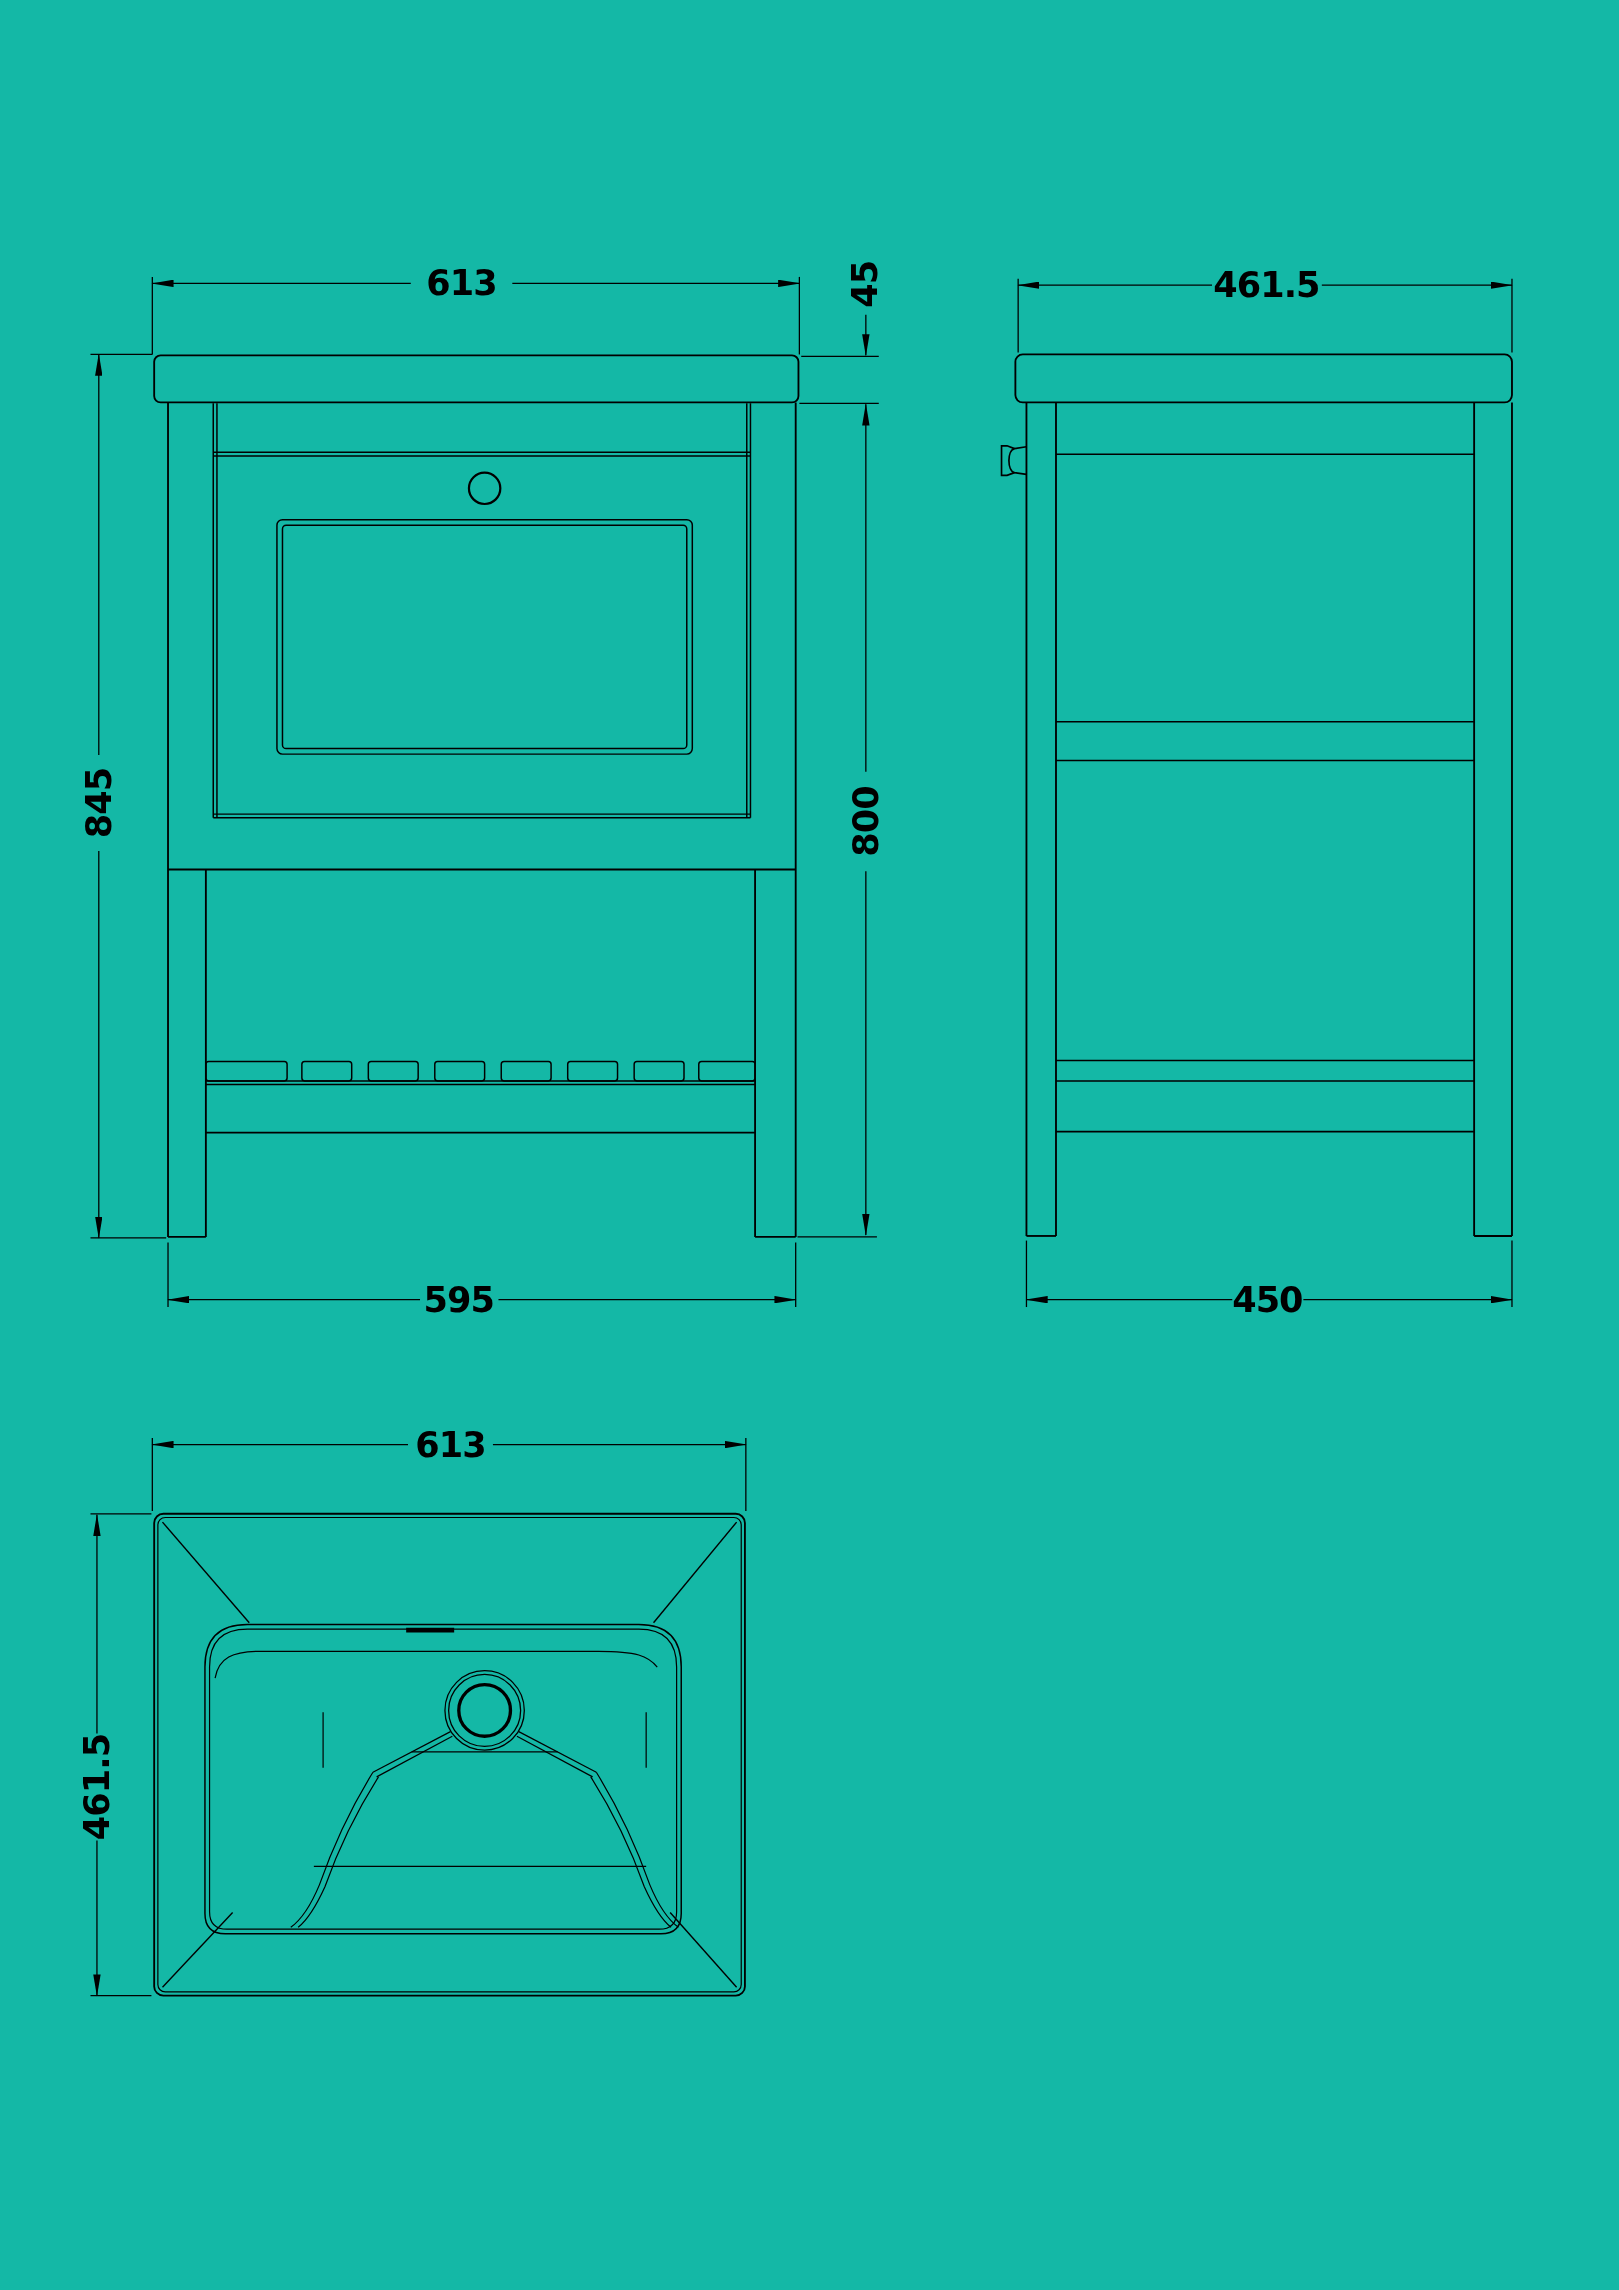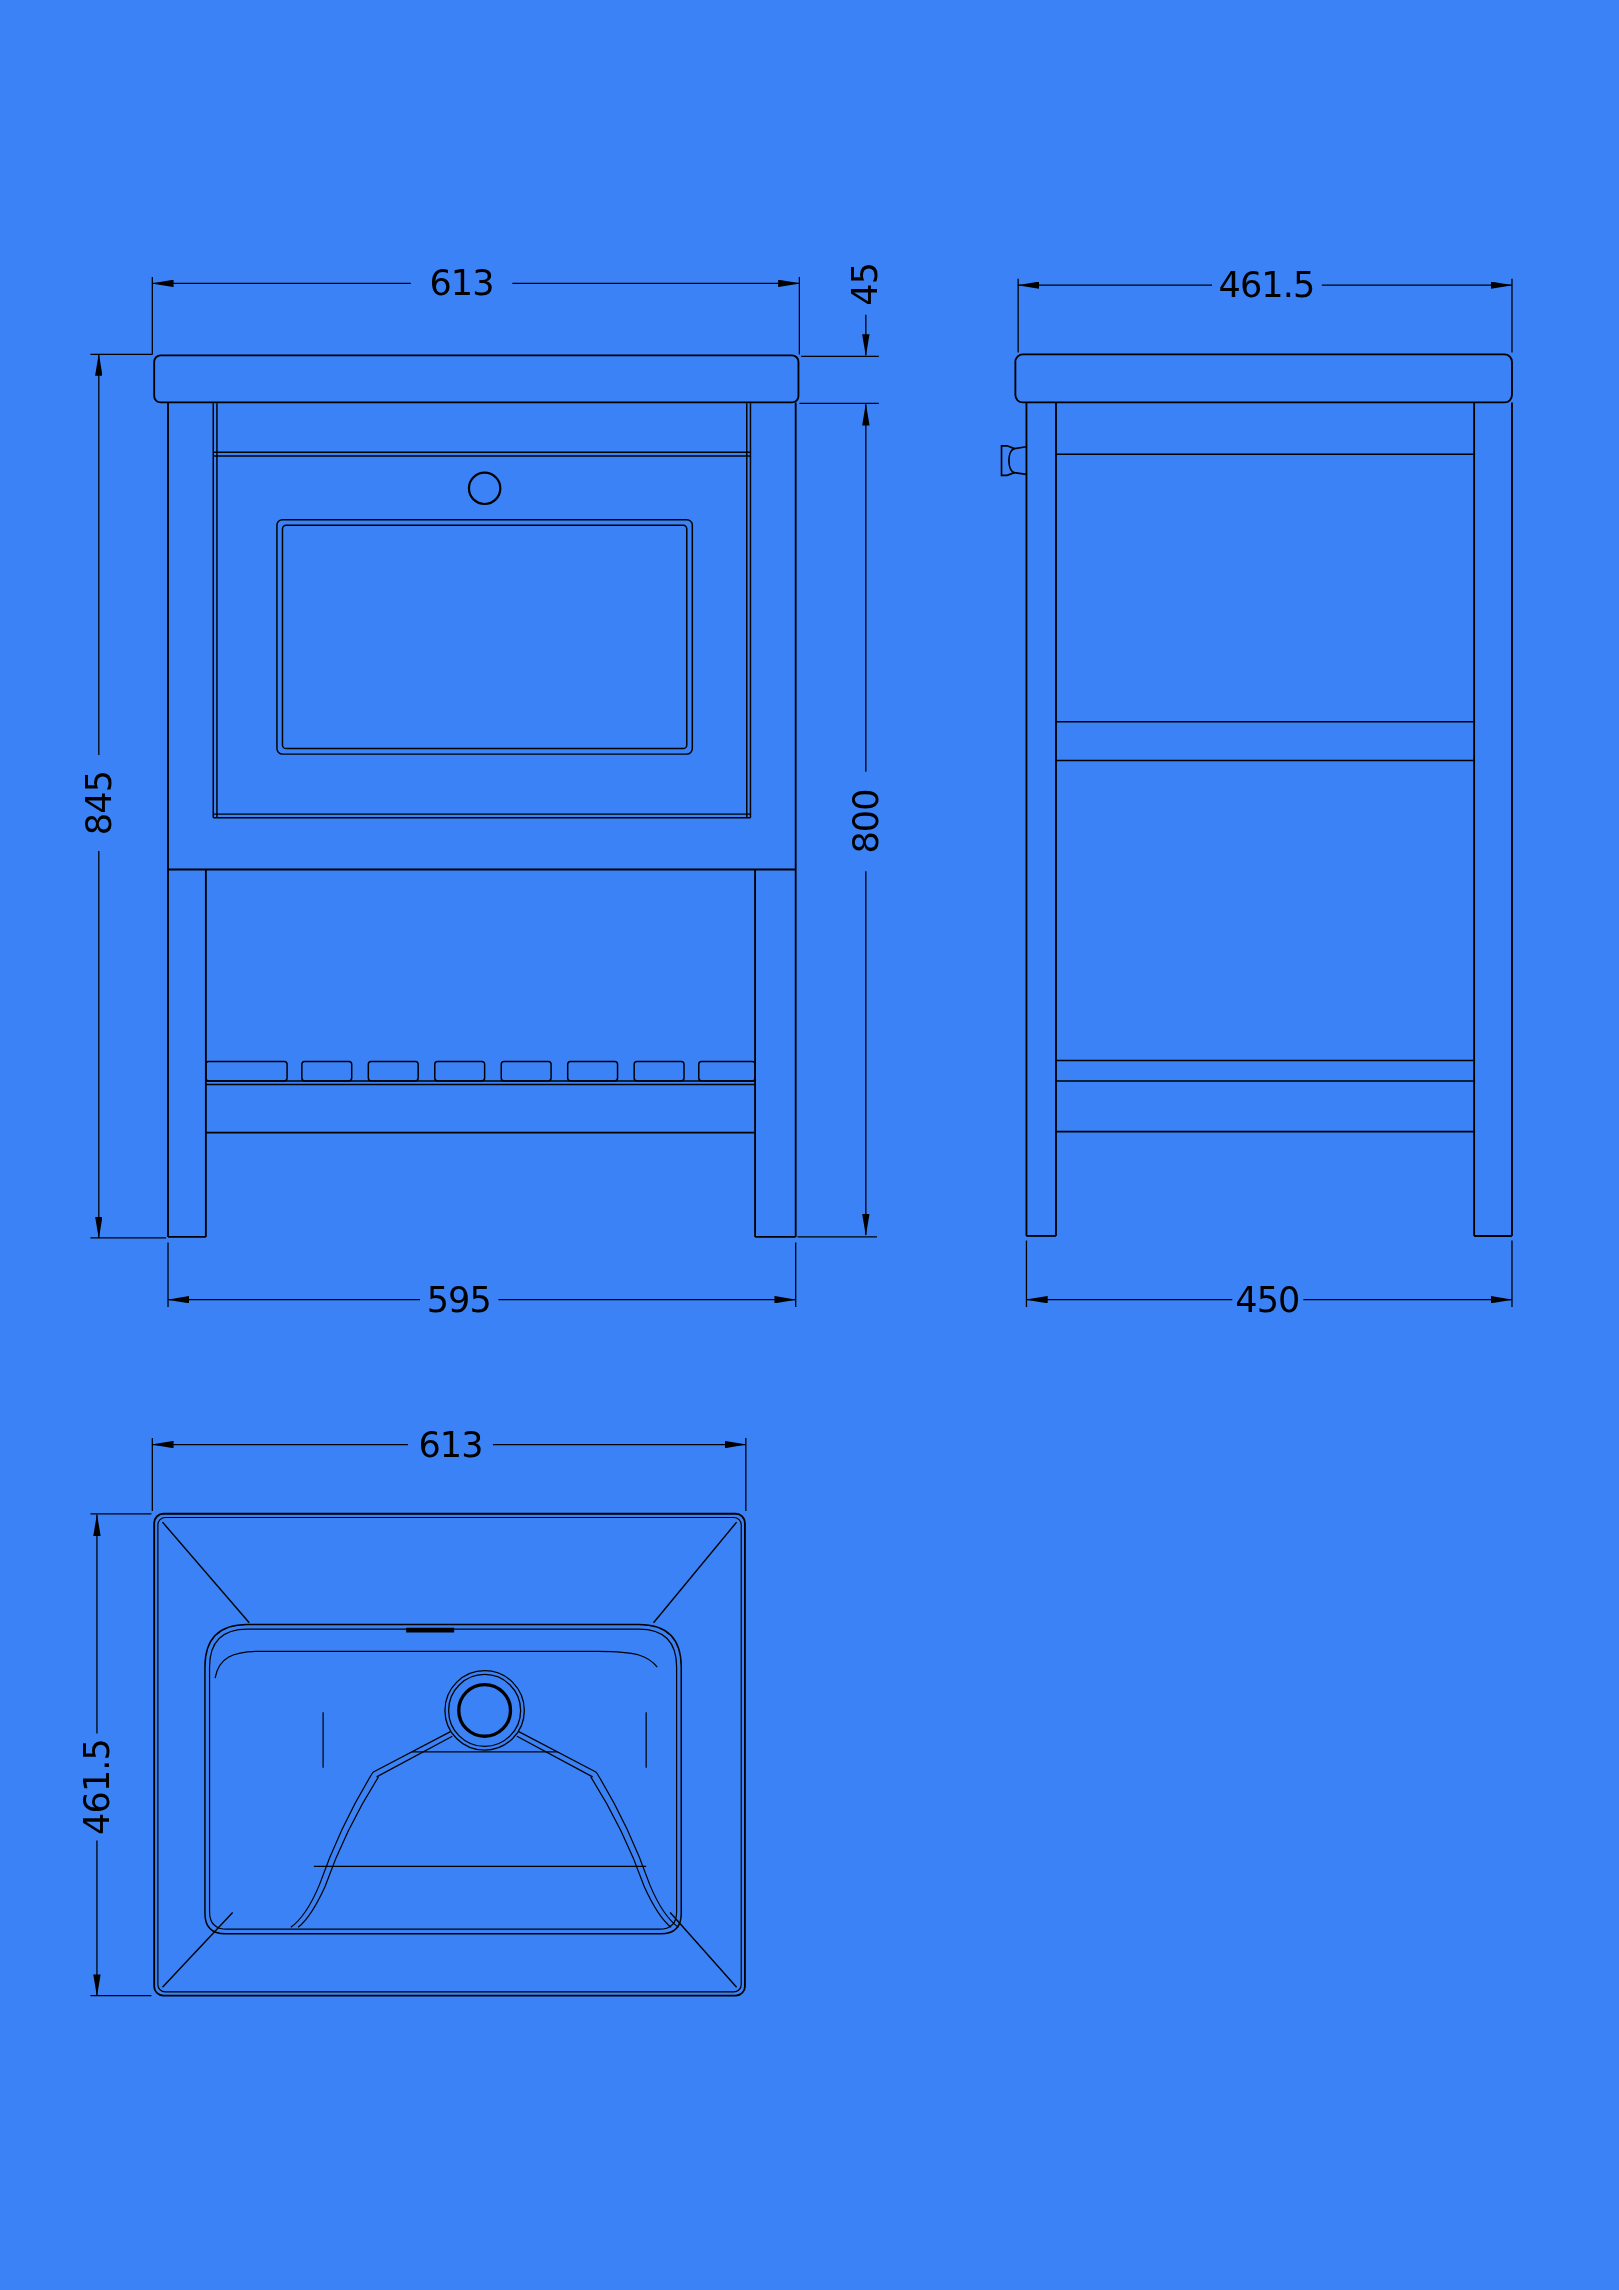--- a/index.html
+++ b/index.html
@@ -4,23 +4,24 @@
 <style>
   html, body {
     margin: 0;
     padding: 0;
     background: #ffffff;
   }
   .sheet {
     position: relative;
     width: 1620px;
     height: 2291px;
-    background: #3b82f6;
+    background: #14b8a6;
     font-family: "DejaVu Sans", "Liberation Sans", sans-serif;
     overflow: hidden;
+    font-weight: bold;
   }
   svg.drawing {
     position: absolute;
     left: 0;
     top: 0;
     width: 1620px;
     height: 2291px;
   }
   .dim-label {
     font-family: "DejaVu Sans", "Liberation Sans", sans-serif;

